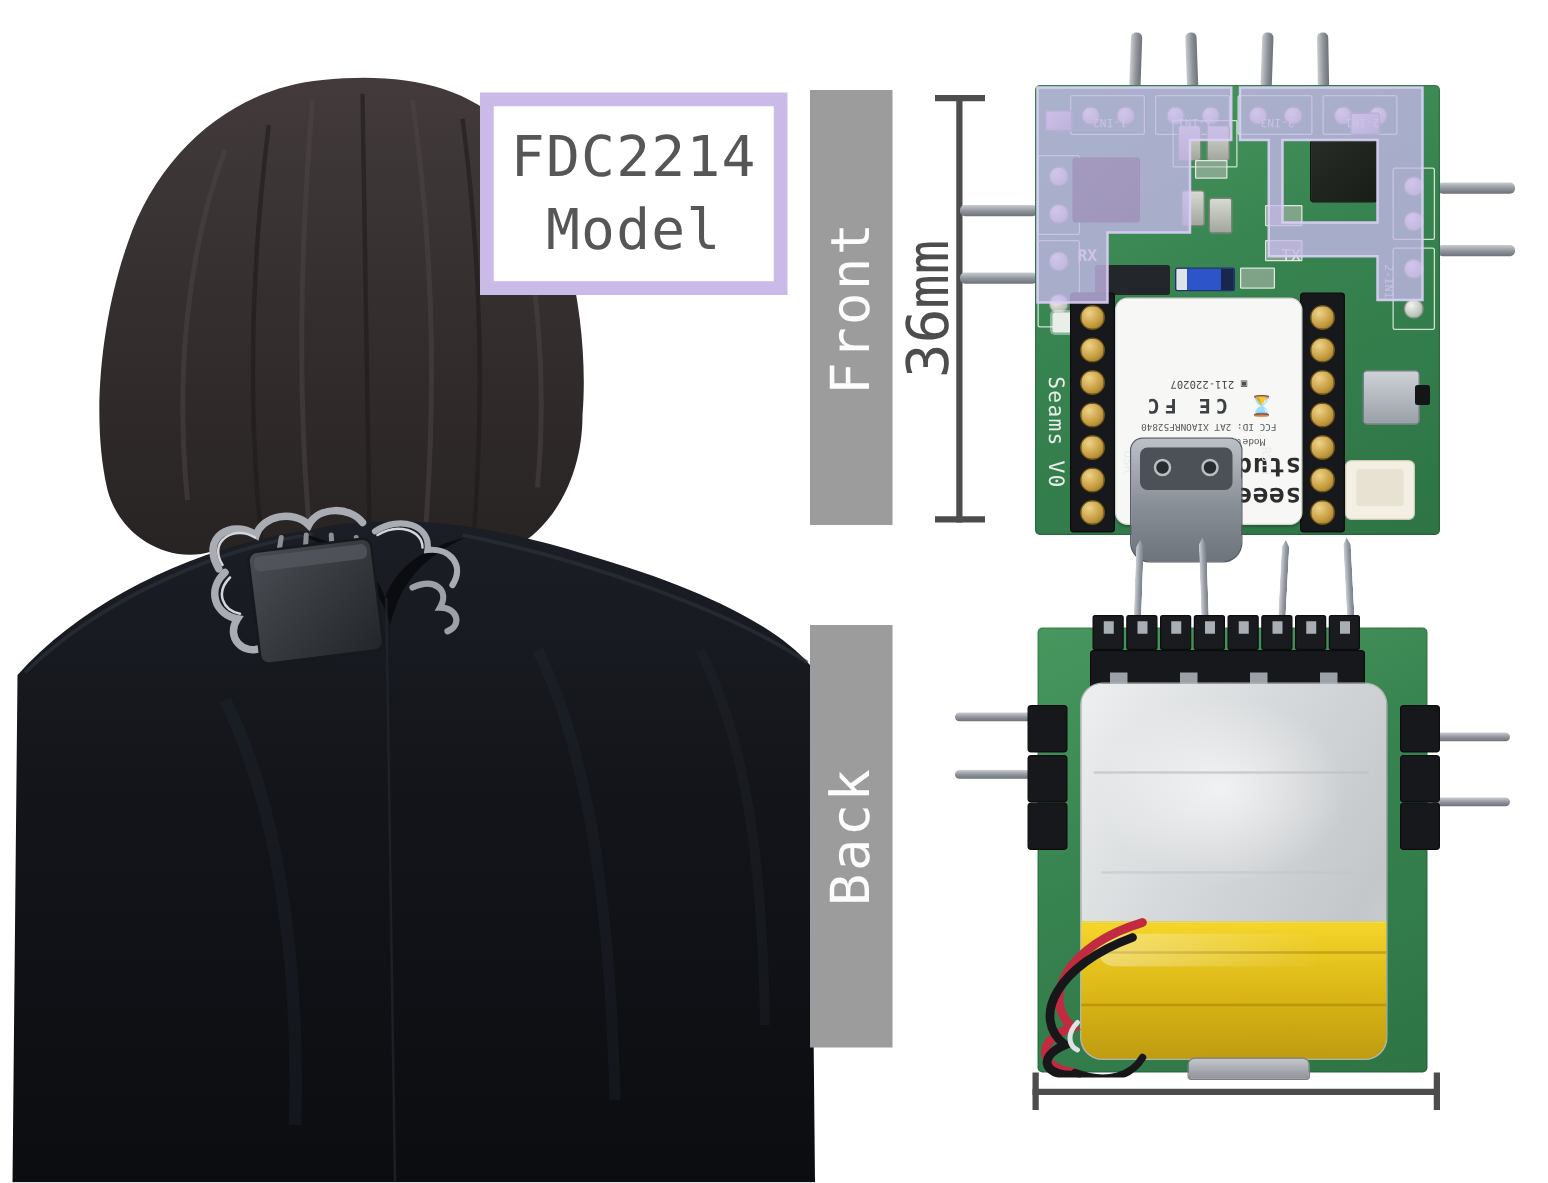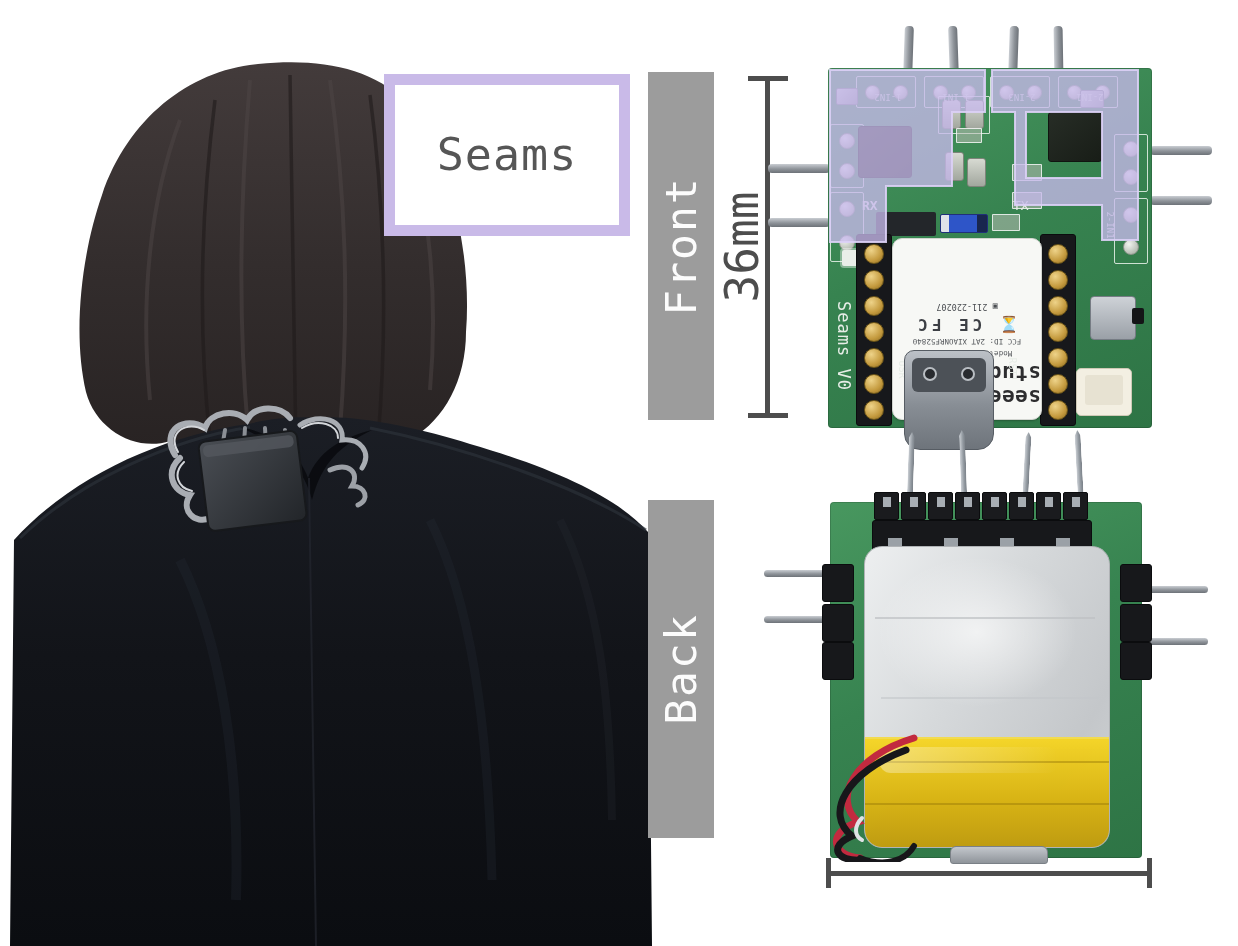--- a/index.html
+++ b/index.html
@@ -128,21 +128,22 @@
       <path d="M178,452 C166,432 188,420 204,430 M302,428 C318,418 338,424 338,438 M184,462 C172,474 178,488 192,491" stroke="#d3d6da" stroke-width="2"></path>
       <path d="M225,430 L222,448 M245,428 L244,444 M265,428 L266,446 M285,430 L287,448" stroke="#8b8f95" stroke-width="4"></path>
     </g>
     <g transform="rotate(-7 252 480)">
       <rect x="203" y="436" width="99" height="90" rx="7" fill="url(#devG)" stroke="#17191c" stroke-width="2"></rect>
       <rect x="207" y="440" width="91" height="12" rx="5" fill="#54585e" opacity="0.8"></rect>
     </g>
   </svg>
 
   <div class="abs module-label-box">
-    <div class="ln">Seams</div>
+    <div class="ln">FDC2214</div>
+    <div class="ln">Model</div>
   </div>
 
   <div class="abs side-bar front-bar">
     <span>Front</span>
   </div>
   <div class="abs side-bar back-bar">
     <span>Back</span>
   </div>
 
   <div class="abs dim-v">
@@ -209,21 +210,21 @@
     <div class="abs capc" style="left:117px;top:84px;width:17px;height:27px"></div>
     <div class="abs capc" style="left:139px;top:90px;width:17px;height:27px"></div>
     <div class="abs whitebox" style="left:128px;top:60px;width:24px;height:13px"></div>
     <div class="abs whitebox" style="left:184px;top:96px;width:28px;height:15px"></div>
     <div class="abs whitebox" style="left:184px;top:124px;width:28px;height:15px"></div>
     <div class="abs whitebox" style="left:164px;top:146px;width:26px;height:15px"></div>
     <div class="abs" style="left:48px;top:144px;width:60px;height:24px;background:#23262a;border-radius:2px"></div>
     <div class="abs" style="left:112px;top:146px;width:46px;height:17px;border-radius:2px;border:1px solid #20307a;background:linear-gradient(90deg,#dfe3e8 0%,#dfe3e8 18%,#2e55c8 18%,#2e55c8 78%,#19264e 78%)"></div>
 
     <div class="abs smalltext" style="left:34px;top:130px;font-size:13px;font-weight:bold">RX</div>
-    <div class="abs smalltext" style="left:185px;top:130px;font-size:13px;font-weight:normal">TX</div>
+    <div class="abs smalltext" style="left:197px;top:130px;font-size:13px;font-weight:normal">TX</div>
     <div class="abs smalltext" style="left:30px;top:24px;width:60px;text-align:center;font-size:9px;transform:rotate(180deg);opacity:.85">1-IN2</div>
     <div class="abs smalltext" style="left:98px;top:24px;width:60px;text-align:center;font-size:9px;transform:rotate(180deg);opacity:.85">1-IN1</div>
     <div class="abs smalltext" style="left:164px;top:24px;width:60px;text-align:center;font-size:9px;transform:rotate(180deg);opacity:.85">2-IN3</div>
     <div class="abs smalltext" style="left:232px;top:24px;width:60px;text-align:center;font-size:9px;transform:rotate(180deg);opacity:.85">2-IN1</div>
     <div class="abs smalltext" style="left:252px;top:152px;width:60px;text-align:center;font-size:9px;transform:rotate(90deg);opacity:.85">2-IN1</div>
     <div class="abs smalltext" style="left:-64px;top:268px;width:160px;height:20px;text-align:center;font-size:17px;letter-spacing:1px;transform:rotate(90deg)">Seams V0</div>
     <div class="abs" style="left:14px;top:182px;width:16px;height:16px;background:#e9eee9;border-radius:2px;box-shadow:0 0 0 2px rgba(255,255,255,.4)"></div>
 
     <div class="abs hdr" style="left:28px;top:166px;width:34px;height:190px"></div>
     <div class="abs hdr" style="left:212px;top:166px;width:34px;height:190px"></div>

